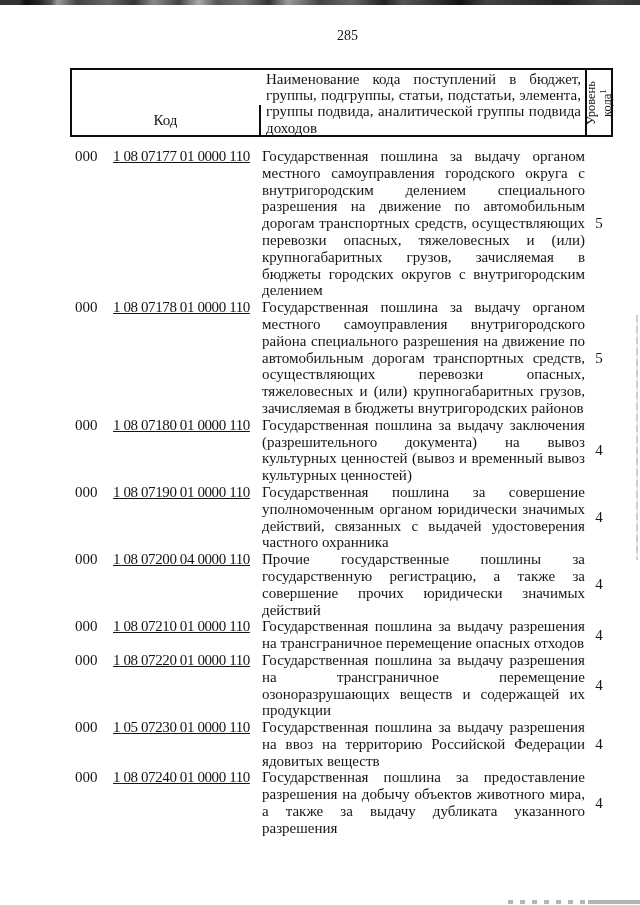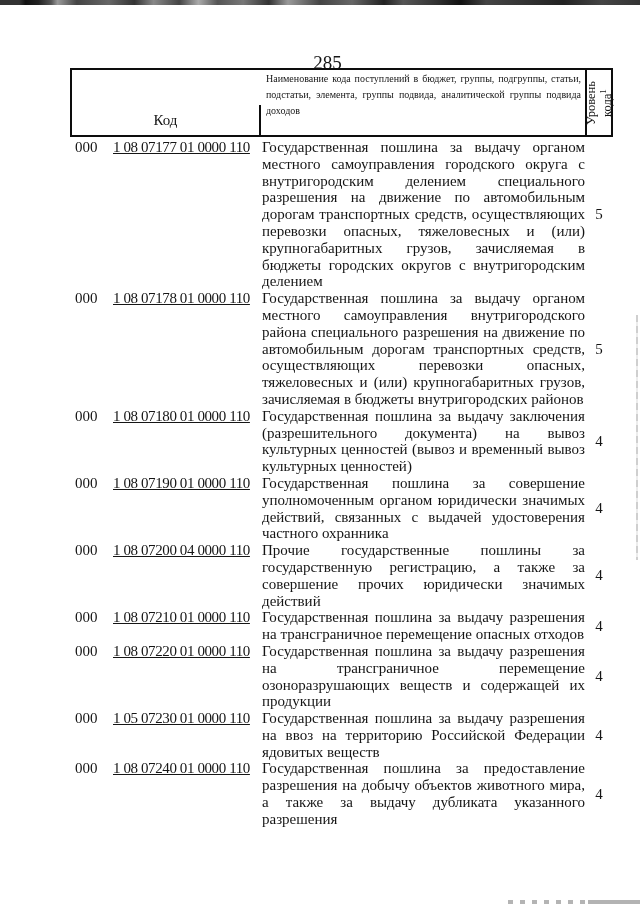--- a/index.html
+++ b/index.html
@@ -23,54 +23,54 @@
     background:repeating-linear-gradient(180deg,#cfcfcf 0 7px,#ececec 7px 11px);
   }
   .bottom-scan-mark{position:absolute;bottom:1px;right:0;height:5px;width:132px;display:flex;}
   .bottom-scan-mark .dashes{
     width:80px;height:4px;margin-top:1px;
     background:repeating-linear-gradient(90deg,#b4b4b4 0 5px,transparent 5px 12px);
   }
   .bottom-scan-mark .bar{width:52px;height:4px;margin-top:1px;background:#b3b3b3;}
 
   .page-number{
-    position:absolute;top:28px;left:56px;width:543px;
-    text-align:center;font-size:19px;margin-top:24px;
+    position:absolute;top:28px;left:76px;width:543px;
+    text-align:center;font-size:14px;
   }
 
   
   .tbl-header{
     position:absolute;top:68px;left:70px;width:543px;height:69px;
     border:2px solid #0d0d0d;box-sizing:border-box;
     display:grid;grid-template-columns:189px 326px 24px;
   }
   .cell-code-hdr{
     border-right:2px solid #0d0d0d;box-sizing:border-box;
     display:flex;align-items:center;justify-content:center;
     font-size:15px;
     margin-top:35px;
   }
   .cell-name-hdr{
     border-right:2px solid #0d0d0d;box-sizing:border-box;
-    font-size:10px;line-height:16.2px;
+    font-size:15px;line-height:16.2px;
     text-align:justify;text-align-last:left;
     padding:1px 4px 0 5px;
   }
   .cell-level-hdr{position:relative;box-sizing:border-box;}
   .level-rotated{
     position:absolute;top:50%;left:50%;
     transform:translate(-50%,-50%) rotate(-90deg);
     width:64px;text-align:center;
     font-size:12.5px;line-height:12px;white-space:normal;
   }
   .level-rotated sup{font-size:9px;}
 
   
   .rows{
-    position:absolute;top:139px;left:75px;width:538px;
+    position:absolute;top:148px;left:75px;width:538px;
     font-size:15px;line-height:16.8px;
   }
   .row{
     display:grid;grid-template-columns:38px 149px 323px 28px;
     align-items:start;
   }
   .c-admin{white-space:nowrap;}
   .c-code{white-space:nowrap;letter-spacing:-0.4px;text-decoration:underline;}
   .c-name{text-align:justify;text-align-last:left;}
   .c-level{align-self:center;text-align:center;}

